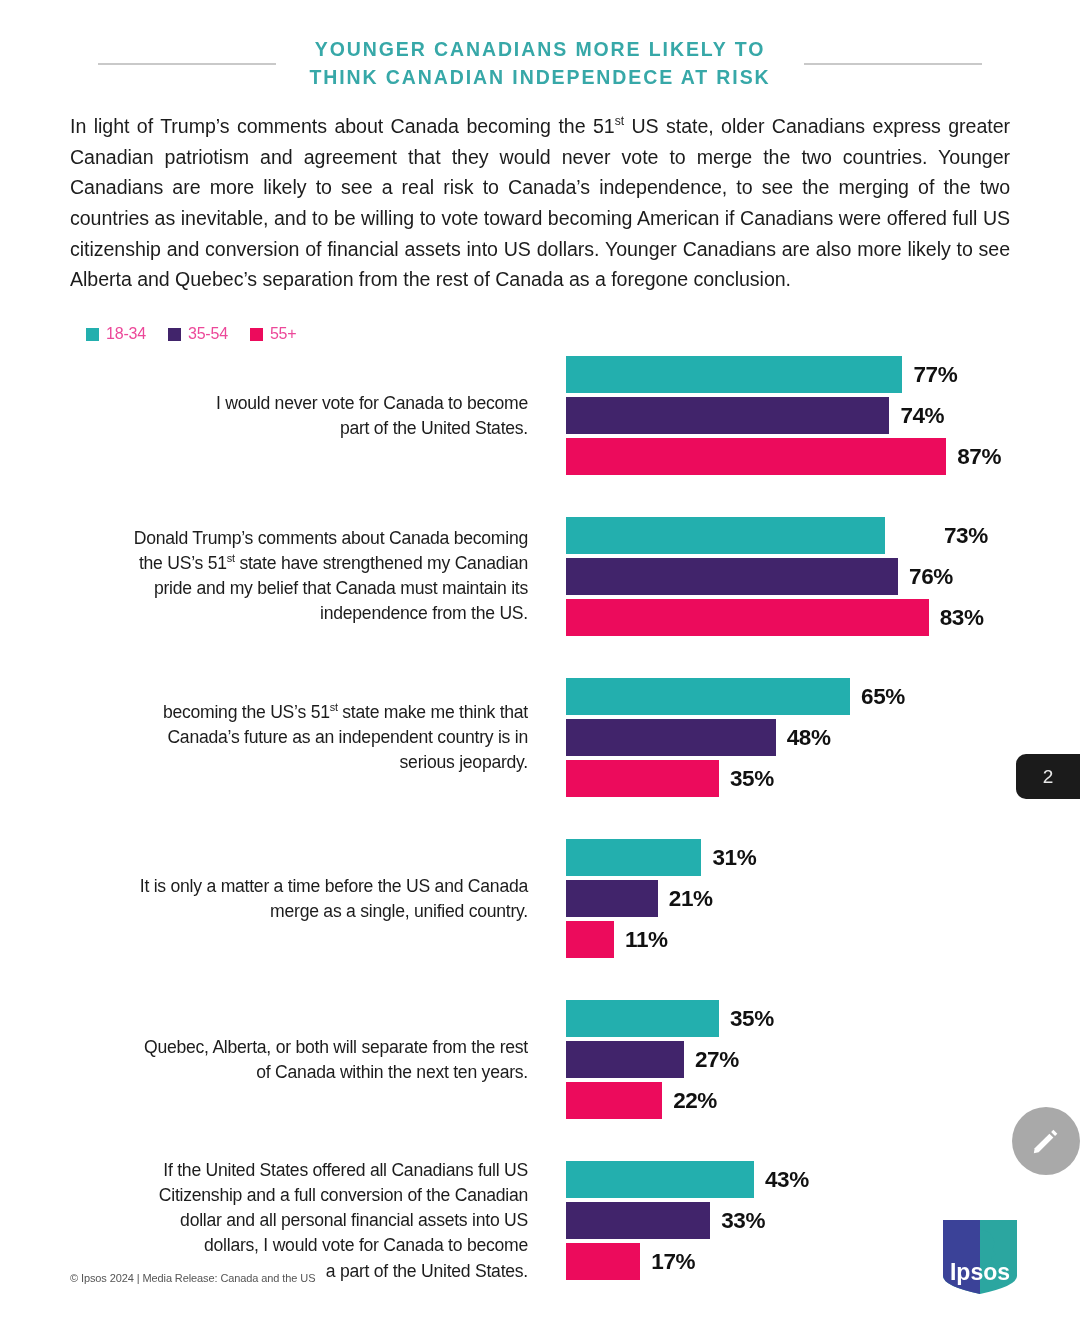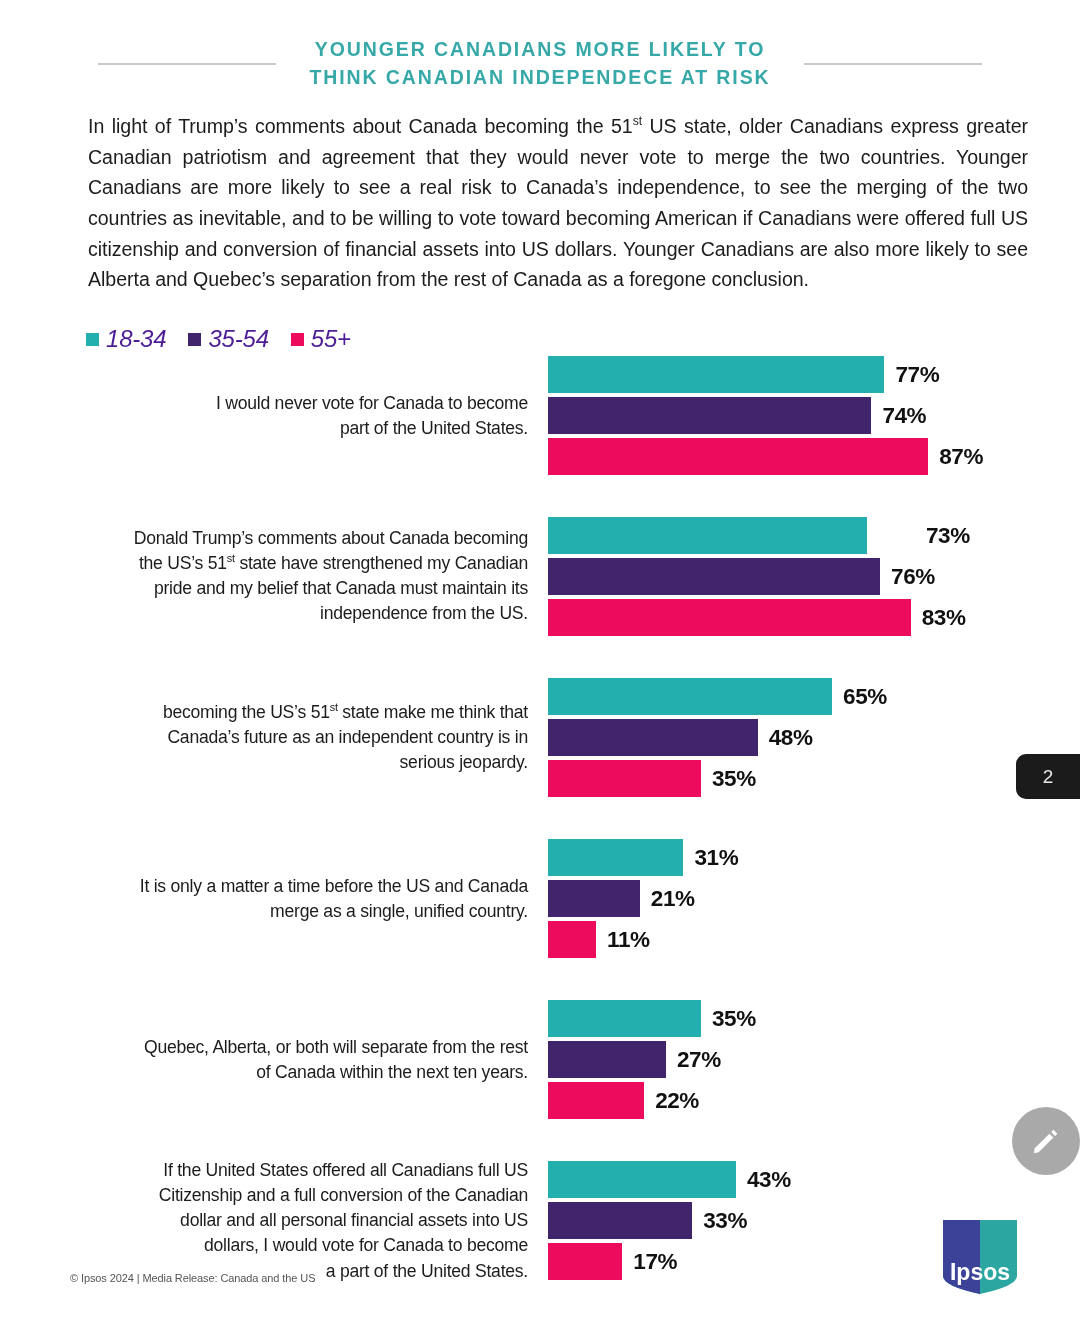--- a/index.html
+++ b/index.html
@@ -46,42 +46,42 @@
     letter-spacing: 1.9px;
     line-height: 1.42;
     white-space: pre-line;
     flex: 0 0 auto;
   }
 
   
   .intro {
     position: absolute;
     top: 111px;
-    left: 88px;
+    left: 70px;
     width: 940px;
     font-size: 19.6px;
     line-height: 1.565;
     color: #1c1c1c;
     text-align: justify;
     letter-spacing: -0.05px;
   }
   .intro sup { font-size: 0.62em; vertical-align: super; }
 
   
   .legend {
     position: absolute;
     top: 325px;
     left: 86px;
     display: flex;
     align-items: center;
     gap: 22px;
   }
   .legend-item { display: flex; align-items: center; gap: 7px; }
   .legend-swatch { width: 13px; height: 13px; display: block; }
-  .legend-label { font-size: 24px; color: #4c1d95; letter-spacing: -0.2px; font-style: italic; }
+  .legend-label { font-size: 16px; color: #ec4899; letter-spacing: -0.2px; }
 
   
   .chart {
     position: absolute;
     top: 356px;
     left: 0;
     width: 1080px;
   }
 
   .group {
@@ -98,21 +98,21 @@
     line-height: 1.44;
     color: #1c1c1c;
     letter-spacing: -0.25px;
     top: 50%;
     transform: translateY(-50%);
   }
   .group-label sup { font-size: 0.62em; vertical-align: super; }
 
   .bars {
     position: absolute;
-    left: 548px;
+    left: 566px;
     top: 0;
     width: 500px;
   }
 
   .bar-row {
     position: relative;
     display: flex;
     align-items: center;
   }
 

